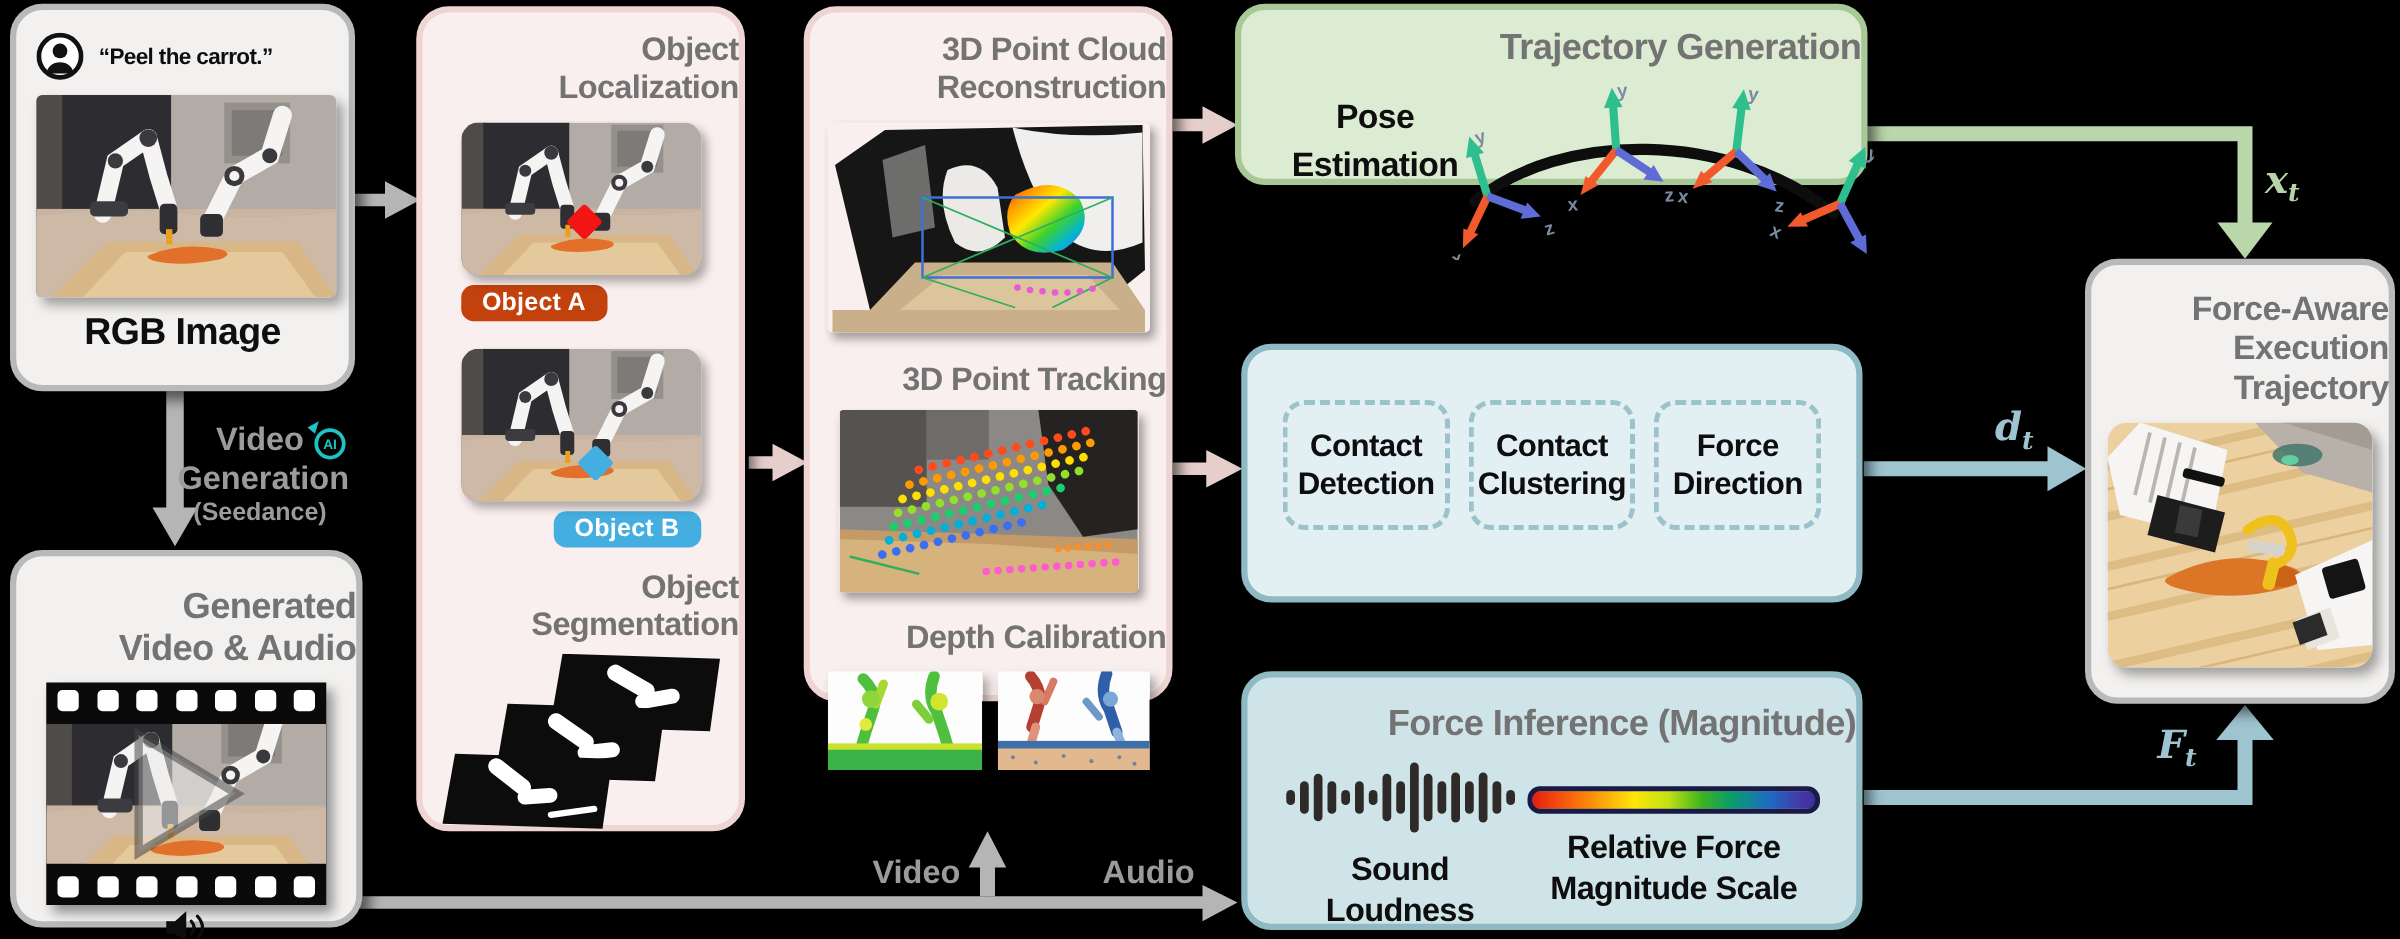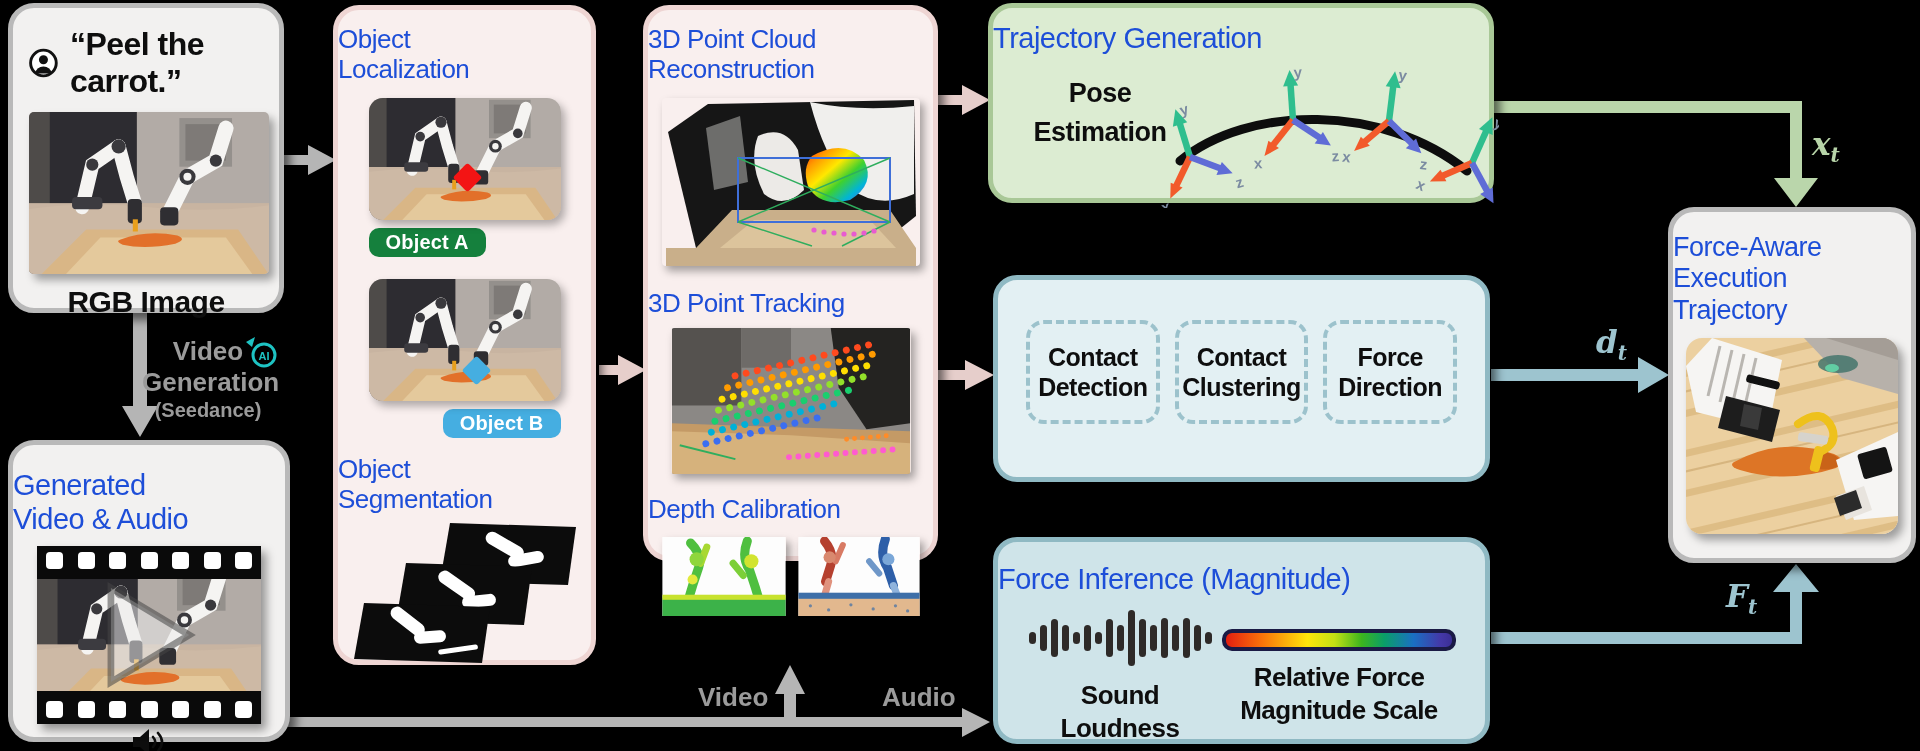--- a/index.html
+++ b/index.html
@@ -13,33 +13,33 @@
   .panel.gray {background:#f2f1f0;border:5px solid #b9b9b9;}
   .panel.pink {background:#f9efee;border:5px solid #eed5d3;}
   .panel.green{background:#dcecd2;border:5px solid #a9c897;}
   .panel.blue {background:#e3f0f3;border:5px solid #8fb9c3;}
   .panel.blue2{background:#cfe4e9;border:5px solid #8fb9c3;}
 
   #input-panel{left:8px;top:3px;width:276px;height:310px;padding:18px 16px 0;}
   #gen-panel  {left:8px;top:440px;width:282px;height:302px;padding:24px 0 0;}
   #loc-panel  {left:333px;top:5px;width:263px;height:660px;padding:14px 0 0;}
   #recon-panel{left:643px;top:5px;width:295px;height:556px;padding:14px 0 0;}
-  #traj-panel {left:988px;top:3px;width:506px;height:200px;padding:14px 0 0;border-radius:24px;}
+  #traj-panel {left:988px;top:3px;width:506px;height:145px;padding:14px 0 0;border-radius:24px;}
   #dir-panel  {left:993px;top:275px;width:497px;height:207px;padding:18px 0 0;border-radius:24px;}
   #mag-panel  {left:993px;top:537px;width:497px;height:207px;padding:21px 0 0;border-radius:24px;}
   #exec-panel {left:1668px;top:207px;width:248px;height:356px;padding:20px 0 0;}
 
-  .panel-title{font-weight:normal;font-size:29px;line-height:1.16;text-align:left;
-               letter-spacing:-0.5px;color:#1d4ed8;}
+  .panel-title{font-weight:bold;font-size:29px;line-height:1.16;text-align:right;
+               letter-spacing:-0.5px;color:#737373;}
   .panel-title.sm{font-size:26px;}
   .panel-title.xs{font-size:27px;}
 
   
   .prompt-row{display:flex;align-items:center;gap:12px;}
-  .prompt{font-weight:bold;font-size:32px;letter-spacing:-0.5px;}
+  .prompt{font-weight:bold;font-size:18px;letter-spacing:-0.5px;}
   .photo{position:relative;margin:12px auto 0;border-radius:5px;overflow:hidden;
          box-shadow:5px 6px 9px rgba(0,0,0,0.35);}
   .photo svg{display:block;width:100%;height:100%;}
   #rgb-photo{width:240px;height:162px;}
   .caption{font-weight:bold;font-size:30px;text-align:center;margin-top:11px;letter-spacing:-0.5px;}
 
   
   .filmstrip{position:relative;width:224px;height:178px;margin:10px auto 0;background:#0a0a0a;
              display:flex;flex-direction:column;justify-content:space-between;
              box-shadow:5px 6px 9px rgba(0,0,0,0.4);}
@@ -52,21 +52,21 @@
 
   
   .loc-img{width:192px;height:122px;border-radius:14px;margin:0 auto;position:relative;overflow:hidden;
            box-shadow:4px 5px 8px rgba(0,0,0,0.3);}
   .loc-img svg{display:block;width:100%;height:100%;}
   .diamond{position:absolute;width:21px;height:21px;transform:rotate(45deg);border-radius:3px;}
   .diamond.red{background:#f31414;left:46%;top:56%;}
   .diamond.blue{background:#45aee1;left:51%;top:66%;}
   .badge{display:inline-block;font-weight:bold;font-size:20px;color:#fff;border-radius:10px;
          padding:3px 17px;letter-spacing:0.2px;}
-  .badge.red{background:#15803d;}
+  .badge.red{background:#c2410c;}
   .badge.blue{background:#45aee1;}
   .badge-row{width:192px;margin:8px auto 0;}
   .badge-row.right{text-align:right;}
   .masks{display:block;margin:8px auto 0;}
 
   
   .recon-img{margin:0 auto;display:block;box-shadow:4px 5px 8px rgba(0,0,0,0.35);border-radius:4px;}
   .depth-row{display:flex;justify-content:center;gap:12px;margin-top:12px;}
   .depth-row svg{box-shadow:4px 5px 8px rgba(0,0,0,0.35);}
 

